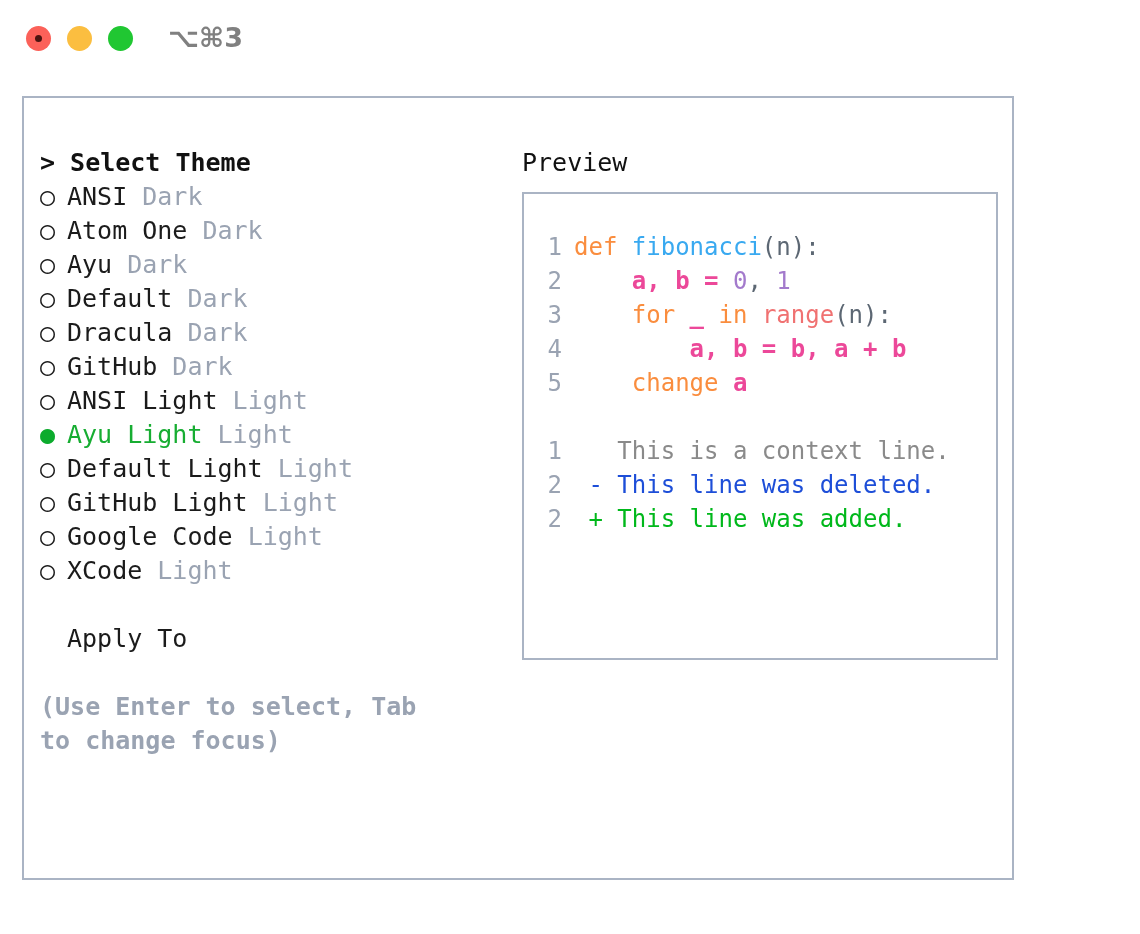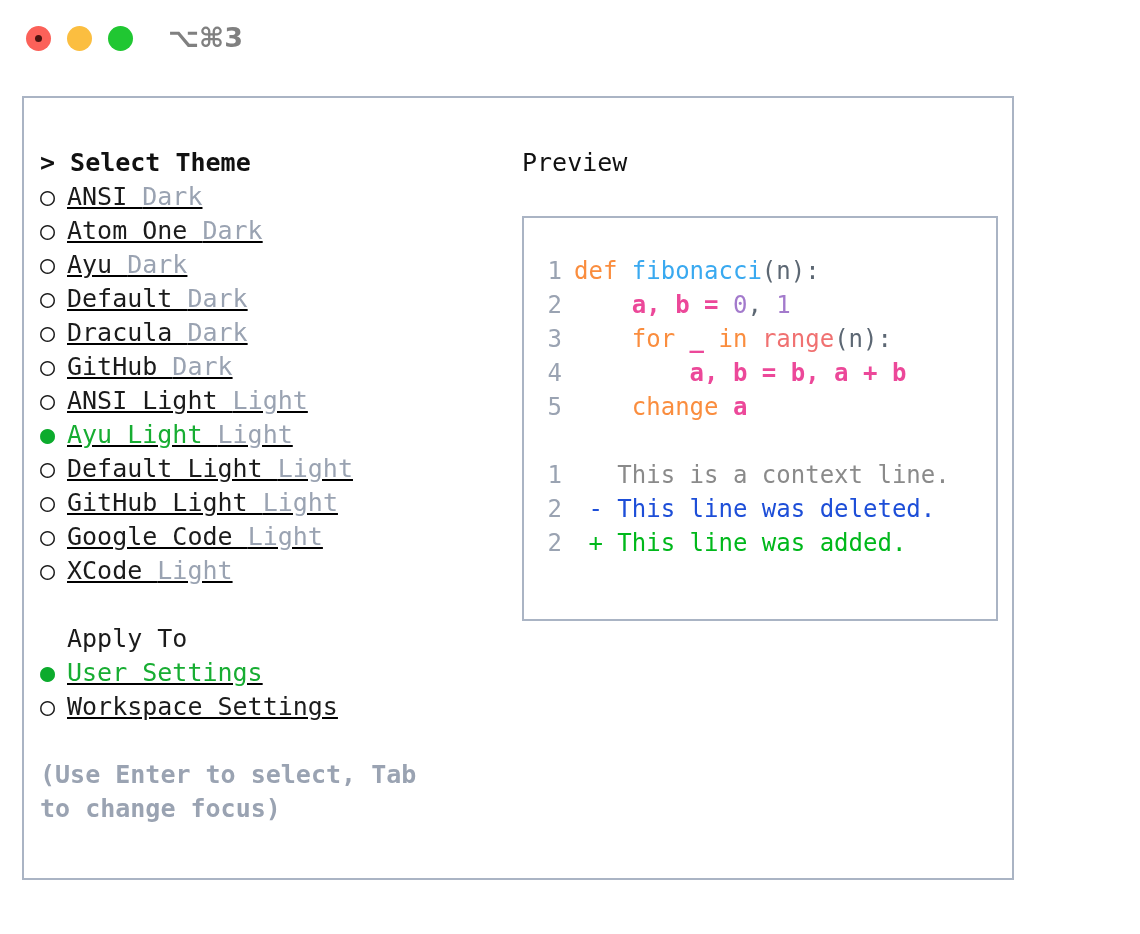--- a/index.html
+++ b/index.html
@@ -100,21 +100,20 @@
     font-size: 25px;
     font-weight: bold;
     color: #111111;
     line-height: 34px;
     white-space: pre;
   }
   .opt-list {
     margin: 0;
     padding: 0;
     list-style: none;
-    text-decoration: underline;
   }
   .opt {
     font-size: 25px;
     line-height: 34px;
     color: #1b1b1b;
     white-space: pre;
     display: block;
   }
   .opt .bullet {
     display: inline-block;
@@ -152,23 +151,23 @@
     top: 48px;
     width: 500px;
     padding-left: 20px;
   }
   .preview-head {
     font-size: 25px;
     color: #111111;
     line-height: 34px;
   }
   .preview-box {
-    margin-top: 36px;
+    margin-top: 12px;
     width: 476px;
-    height: 405px;
+    height: 468px;
     border: 2px solid #aab4c4;
     box-sizing: border-box;
     background: #ffffff;
     padding: 36px 0 0 12px;
   }
   .code-line {
     font-size: 24px;
     line-height: 34px;
     white-space: pre;
     color: #5c6773;
@@ -225,24 +224,20 @@
             <div class="opt"><span class="bullet">○</span><span>Default Light </span><span class="tag">Light</span></div>
             <div class="opt"><span class="bullet">○</span><span>GitHub Light </span><span class="tag">Light</span></div>
             <div class="opt"><span class="bullet">○</span><span>Google Code </span><span class="tag">Light</span></div>
             <div class="opt"><span class="bullet">○</span><span>XCode </span><span class="tag">Light</span></div>
           </div>
 
         <div class="spacer-block"></div>
 
         <div class="opt plain"><span class="bullet">○</span><span>Apply To</span></div>
 
-        <div class="opt-list" id="apply-options">
-            <div class="opt selected"><span class="bullet">●</span><span>User Settings</span></div>
-            <div class="opt"><span class="bullet">○</span><span>Workspace Settings</span></div>
-          </div>
 
         <div class="spacer-block"></div>
 
         <div class="hint">(Use Enter to select, Tab to change focus)</div>
       </div>
 
       <div class="right-col">
         <div class="preview-head">Preview</div>
 
         <div class="preview-box">

